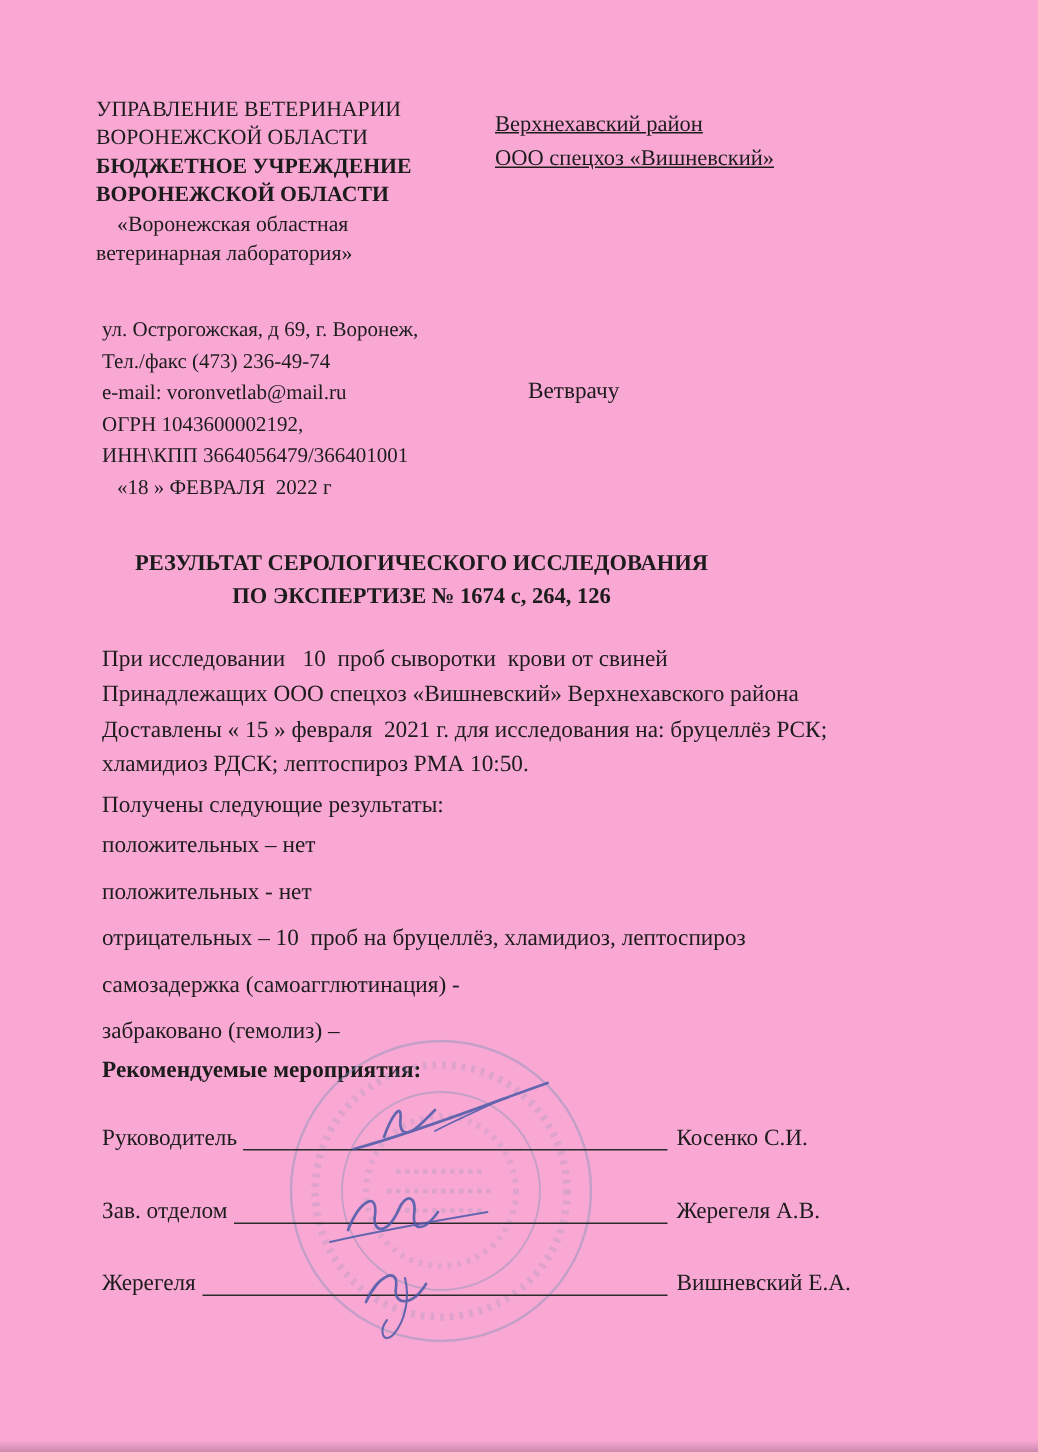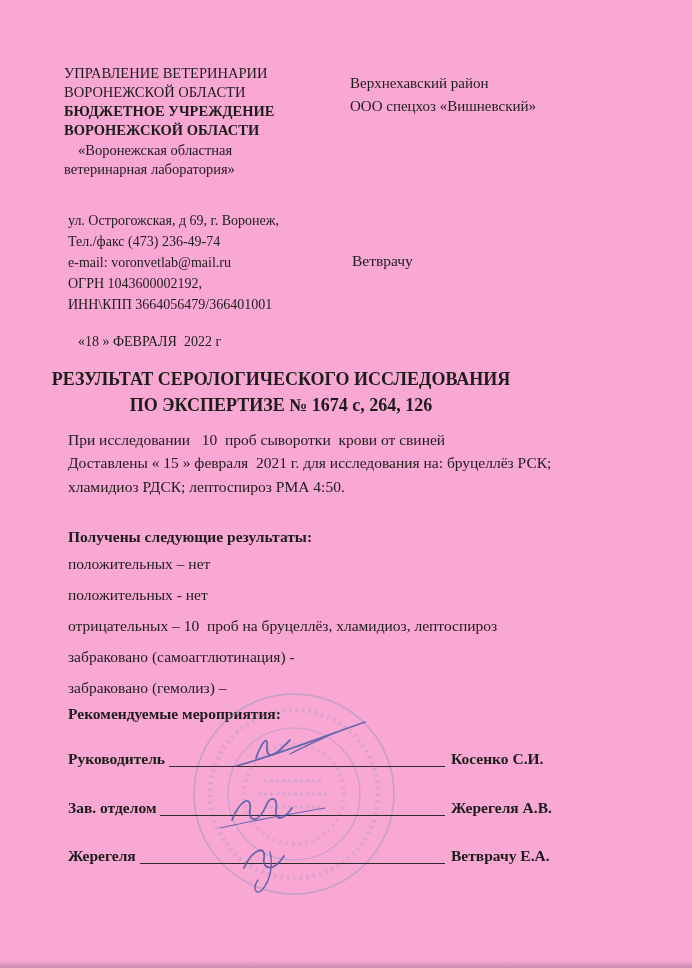--- a/index.html
+++ b/index.html
@@ -12,37 +12,37 @@
     color:#1c1c1c;
     overflow:hidden;
   }
   .abs{position:absolute;}
   .pre{white-space:pre-wrap;}
 
   .org-left{left:64px;top:64px;width:300px;font-size:14.5px;line-height:1.32;}
   .org-left .b{font-weight:bold;}
   .org-left .quoted{padding-left:14px;}
 
-  .recipient{left:350px;top:72px;width:300px;font-size:15px;line-height:1.5;}
+  .recipient{left:330px;top:72px;width:300px;font-size:15px;line-height:1.5;text-decoration:underline;}
 
   .contact{left:68px;top:210px;width:300px;font-size:14px;line-height:1.5;}
-  .contact .date-line{padding-left:10px;margin-top:16px;}
+  .contact .date-line{padding-left:10px;}
 
   .addressee{left:352px;top:252px;font-size:15.5px;}
 
-  .doc-title{left:0;top:366px;width:562px;text-align:center;font-weight:bold;font-size:18px;line-height:1.45;}
+  .doc-title{left:0;top:366px;width:562px;text-align:center;font-weight:bold;font-size:15px;line-height:1.45;}
 
   .body-par{left:68px;top:428px;width:570px;font-size:15.5px;line-height:1.5;}
 
-  .results-head{left:68px;top:528px;font-size:15.5px;font-weight:bold;}
+  .results-head{left:68px;top:528px;font-size:15.5px;font-weight:normal;}
   .result-line{left:68px;width:560px;font-size:15.5px;font-family:Liberation Serif, serif;}
 
   .recommend-head{left:68px;top:705px;font-size:15.5px;font-weight:bold;}
 
-  .sig-row{left:68px;width:505px;display:flex;align-items:flex-start;font-size:15.5px;font-weight:bold;}
+  .sig-row{left:68px;width:505px;display:flex;align-items:flex-start;font-size:15.5px;}
   .sig-role{white-space:nowrap;}
   .sig-line{flex:1;border-bottom:1.2px solid #2a2a2a;margin:0 6px 2px 4px;height:1em;}
   .sig-name{white-space:nowrap;width:122px;}
 
   .stamp{left:182px;top:686px;width:225px;height:225px;pointer-events:none;filter:blur(0.4px);}
   .ink{left:140px;top:696px;width:330px;height:210px;pointer-events:none;}
 
   .scan-edge{left:0;bottom:0;width:692px;height:8px;background:linear-gradient(to bottom,rgba(0,0,0,0),rgba(0,0,0,0.18));}
 </style>
 </head>
@@ -75,29 +75,30 @@
 
   <div class="abs addressee">Ветврачу</div>
 
   <div class="abs doc-title">
     <div>РЕЗУЛЬТАТ СЕРОЛОГИЧЕСКОГО ИССЛЕДОВАНИЯ</div>
     <div>ПО ЭКСПЕРТИЗЕ № 1674 с, 264, 126</div>
   </div>
 
   <div class="abs body-par">
     <div class="pre">При исследовании   10  проб сыворотки  крови от свиней</div>
+    <div class="pre">Принадлежащих ООО спецхоз «Вишневский» Верхнехавского района</div>
     <div class="pre">Доставлены « 15 » февраля  2021 г. для исследования на: бруцеллёз РСК;</div>
-    <div class="pre">хламидиоз РДСК; лептоспироз РМА 4:50.</div>
+    <div class="pre">хламидиоз РДСК; лептоспироз РМА 10:50.</div>
   </div>
 
   <div class="abs results-head">Получены следующие результаты:</div>
   <div class="abs result-line pre" style="top:555px">положительных – нет</div>
   <div class="abs result-line pre" style="top:586px">положительных - нет</div>
   <div class="abs result-line pre" style="top:617px">отрицательных – 10  проб на бруцеллёз, хламидиоз, лептоспироз</div>
-  <div class="abs result-line pre" style="top:648px">забраковано (самоагглютинация) -</div>
+  <div class="abs result-line pre" style="top:648px">самозадержка (самоагглютинация) -</div>
   <div class="abs result-line pre" style="top:679px">забраковано (гемолиз) –</div>
 
   <div class="abs recommend-head">Рекомендуемые мероприятия:</div>
 
   <svg class="abs stamp" viewBox="0 0 225 225" xmlns="http://www.w3.org/2000/svg">
     <g fill="none" stroke="#7c93b5" opacity="0.42">
       <circle cx="112" cy="108" r="100" stroke-width="1.6"></circle>
       <circle cx="112" cy="108" r="66" stroke-width="1.2"></circle>
       <circle cx="112" cy="108" r="84" stroke-width="5" stroke-dasharray="2.5 4" opacity="0.5"></circle>
       <circle cx="112" cy="108" r="50" stroke-width="4" stroke-dasharray="2.5 4" opacity="0.45"></circle>
@@ -115,21 +116,21 @@
     <span class="sig-name">Косенко С.И.</span>
   </div>
   <div class="abs sig-row" style="top:799px">
     <span class="sig-role">Зав. отделом</span>
     <span class="sig-line"></span>
     <span class="sig-name">Жерегеля А.В.</span>
   </div>
   <div class="abs sig-row" style="top:847px">
     <span class="sig-role">Жерегеля</span>
     <span class="sig-line"></span>
-    <span class="sig-name">Ветврачу Е.А.</span>
+    <span class="sig-name">Вишневский Е.А.</span>
   </div>
 
   <svg class="abs ink" viewBox="0 0 330 210" xmlns="http://www.w3.org/2000/svg">
     <g fill="none" stroke="#4a5aa8" stroke-width="1.8" stroke-linecap="round" opacity="0.85">
 
       <path d="M116 62 C 121 48, 128 38, 127 50 C 126 60, 131 63, 142 52 L 150 44"></path>
       <path d="M96 70 C 140 58, 185 40, 225 26"></path>
       <path d="M150 58 C 165 50, 180 44, 196 36" stroke-width="1.2"></path>
 
       <path d="M92 124 C 100 104, 112 98, 110 114 C 108 126, 118 128, 126 110 C 130 100, 138 100, 136 114 C 135 124, 142 126, 152 112"></path>

